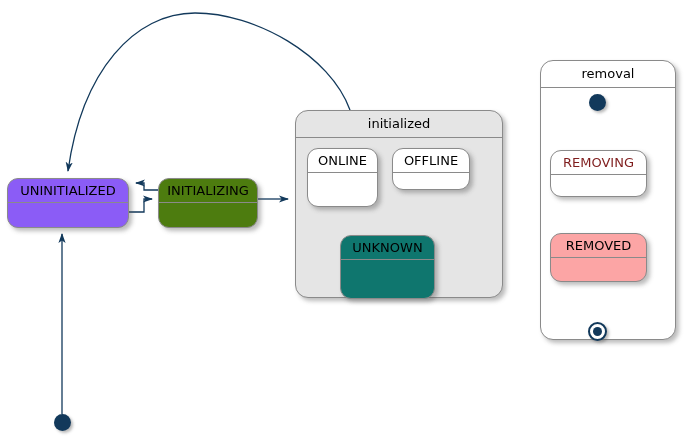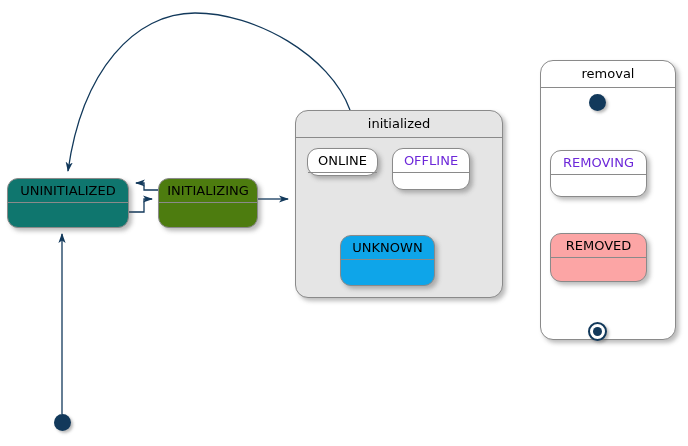--- a/index.html
+++ b/index.html
@@ -142,47 +142,47 @@
   </svg>
 
   <div class="composite" id="c-initialized" style="left: 295px; top: 110px; width: 208px; height: 188px; border-color: rgb(138, 138, 138); background: #e5e5e5;">
     <div class="composite-title" style="border-bottom-color: rgb(138, 138, 138); color: rgb(0, 0, 0);">initialized</div>
   </div>
 
   <div class="composite" id="c-removal" style="left: 540px; top: 52px; width: 136px; height: 280px; border-color: rgb(138, 138, 138); background: rgb(255, 255, 255); margin-top: 8px;">
     <div class="composite-title" style="border-bottom-color: rgb(138, 138, 138); color: rgb(0, 0, 0);">removal</div>
   </div>
 
-  <div class="state" id="s-uninitialized" style="left: 7px; top: 178px; width: 122px; height: 50px; border-color: rgb(138, 138, 138); background: #0f766e;">
+  <div class="state" id="s-uninitialized" style="left: 7px; top: 178px; width: 122px; height: 50px; border-color: rgb(138, 138, 138); background: #8b5cf6;">
     <div class="state-title" style="border-bottom-color: rgb(138, 138, 138); color: rgb(0, 0, 0);">UNINITIALIZED</div>
     <div class="state-body"></div>
   </div>
 
   <div class="state" id="s-initializing" style="left: 158px; top: 178px; width: 100px; height: 50px; border-color: rgb(138, 138, 138); background: #4d7c0f;">
     <div class="state-title" style="border-bottom-color: rgb(138, 138, 138); color: rgb(0, 0, 0);">INITIALIZING</div>
     <div class="state-body"></div>
   </div>
 
-  <div class="state" id="s-online" style="left: 307px; top: 148px; width: 71px; height: 28px; border-color: rgb(138, 138, 138); background: rgb(255, 255, 255);">
+  <div class="state" id="s-online" style="left: 307px; top: 148px; width: 71px; height: 59px; border-color: rgb(138, 138, 138); background: rgb(255, 255, 255);">
     <div class="state-title" style="border-bottom-color: rgb(138, 138, 138); color: rgb(0, 0, 0);">ONLINE</div>
     <div class="state-body"></div>
   </div>
 
   <div class="state" id="s-offline" style="left: 392px; top: 148px; width: 78px; height: 42px; border-color: rgb(138, 138, 138); background: rgb(255, 255, 255);">
-    <div class="state-title" style="border-bottom-color: rgb(138, 138, 138); color: #6d28d9;">OFFLINE</div>
+    <div class="state-title" style="border-bottom-color: rgb(138, 138, 138); color: #000000;">OFFLINE</div>
     <div class="state-body"></div>
   </div>
 
-  <div class="state" id="s-unknown" style="left: 340px; top: 235px; width: 95px; height: 51px; border-color: rgb(138, 138, 138); background: #0ea5e9;">
+  <div class="state" id="s-unknown" style="left: 340px; top: 235px; width: 95px; height: 64px; border-color: rgb(138, 138, 138); background: #0f766e;">
     <div class="state-title" style="border-bottom-color: rgb(138, 138, 138); color: rgb(0, 0, 0);">UNKNOWN</div>
     <div class="state-body"></div>
   </div>
 
   <div class="state" id="s-removing" style="left: 550px; top: 150px; width: 97px; height: 47px; border-color: rgb(138, 138, 138); background: rgb(255, 255, 255);">
-    <div class="state-title" style="border-bottom-color: rgb(138, 138, 138); color: #6d28d9;">REMOVING</div>
+    <div class="state-title" style="border-bottom-color: rgb(138, 138, 138); color: #7f1d1d;">REMOVING</div>
     <div class="state-body"></div>
   </div>
 
   <div class="state" id="s-removed" style="left: 550px; top: 233px; width: 97px; height: 49px; border-color: rgb(138, 138, 138); background: #fca5a5;">
     <div class="state-title" style="border-bottom-color: rgb(138, 138, 138); color: rgb(0, 0, 0);">REMOVED</div>
     <div class="state-body"></div>
   </div>
 
   <div class="start-node" id="p-machine-start" style="background: rgb(18, 57, 91); left: 53.5px; top: 413.5px;"></div>
 

